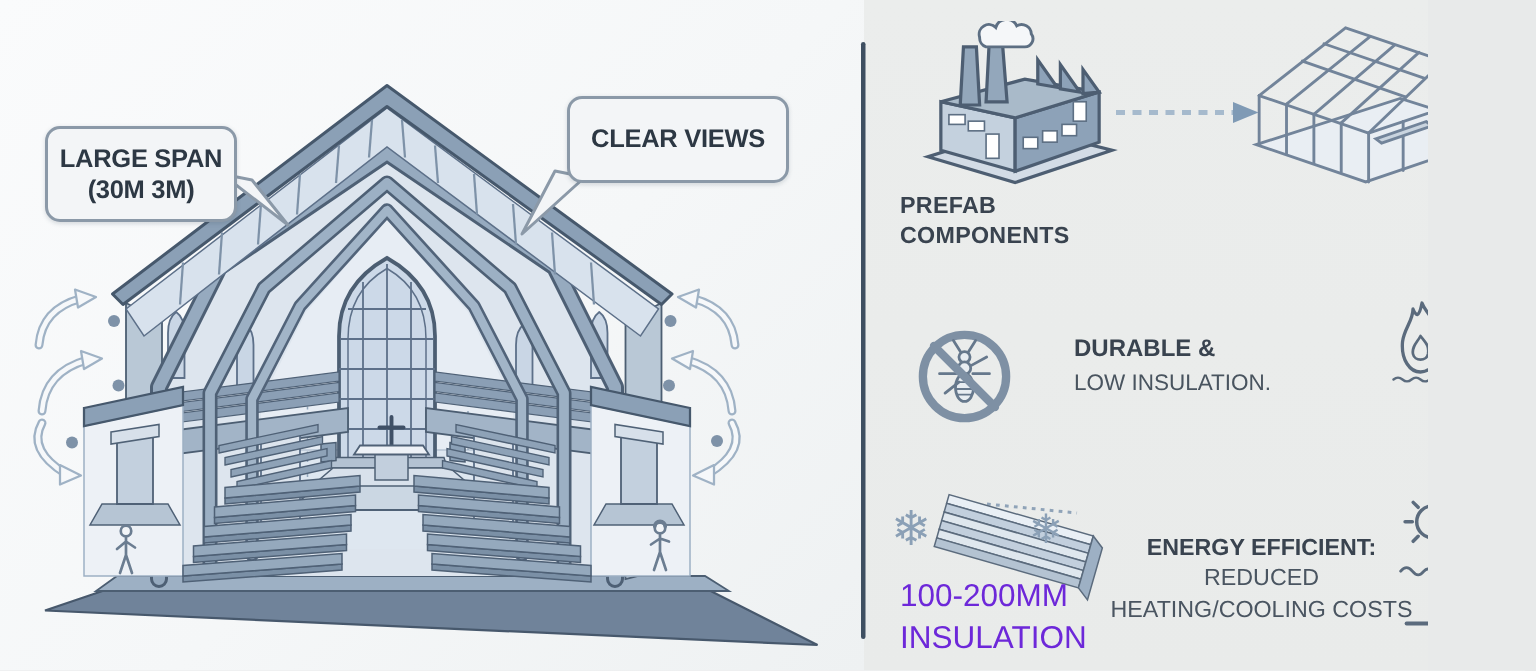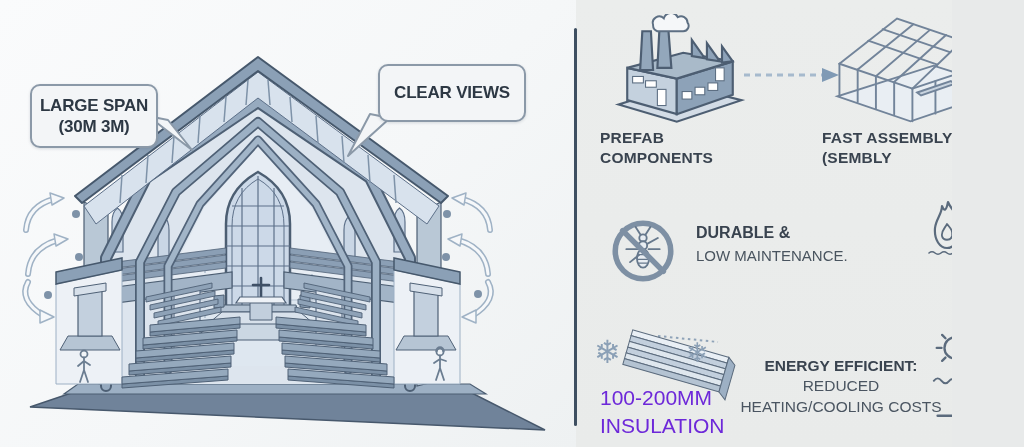--- a/index.html
+++ b/index.html
@@ -17,21 +17,21 @@
   
   .callout{position:absolute;z-index:3;background:#f3f5f7;border:2px solid #8b99a8;
     border-radius:10px;color:#2d3844;font-weight:700;font-size:17px;line-height:1.25;
     display:flex;align-items:center;justify-content:center;text-align:center;
     white-space:pre-line;letter-spacing:-0.2px;box-shadow:0 1px 3px rgba(60,75,95,.18);}
   .callout-tail{position:absolute;z-index:2;}
   
   .abs{position:absolute;}
   .feat-title{font-weight:700;font-size:15.5px;letter-spacing:.2px;color:#39434f;
     text-align:left;line-height:1.3;white-space:pre-line;}
-  .durable-text{font-size:15px;line-height:1.42;color:#49545f;}
+  .durable-text{font-size:15px;line-height:1.42;color:#49545f;margin-left:20px;}
   .durable-text .b{font-weight:700;font-size:16px;color:#39434f;}
   .energy-text{font-size:15.5px;line-height:1.32;color:#4a5561;}
   .energy-text .b{font-weight:700;color:#39434f;}
   .insulation-label{font-size:21px;line-height:1.35;color:#6d28d9;white-space:pre-line;}
   .snowflake{position:absolute;color:#8ba0b6;z-index:2;line-height:1;}
 </style>
 </head>
 <body>
 
 <div id="stage">
@@ -333,39 +333,37 @@
       <path d="M152 26.5 L151 38 M152 29 L161 31 M152 29 L144 33 M151 38 L146 46 M151 38 L157 45"></path>
       <rect x="161" y="14" width="4" height="24" fill="#dfe7ef" stroke-width="1.5"></rect>
       <circle cx="188" cy="64" r="5" fill="#eef2f6"></circle>
       <path d="M183 62.5 A5 5 0 0 1 193 62.5" stroke-width="3"></path>
       <path d="M188 69 L188 88 M188 73 L177 68 M188 73 L197 70 M188 88 L183 110 M188 88 L193 110"></path>
     </g>
   </svg>
 
   <div class="abs feat-title" style="left:600px;top:128px;width:176px;">PREFAB
 COMPONENTS</div>
-  <div class="abs feat-title" style="left:822px;top:128px;width:190px;">FAST ASSEMBLY
-(SEMBLY</div>
 
   <svg class="abs" style="left:606px;top:214px;" width="74" height="74" viewBox="0 0 80 80">
     <circle cx="40" cy="40" r="30" fill="none" stroke="#7e90a4" stroke-width="6"></circle>
     <g stroke="#66788c" stroke-width="2" fill="#e8edf2" stroke-linecap="round">
       <path d="M37 22 L32 14 M43 22 L48 14" fill="none"></path>
       <circle cx="40" cy="26" r="4"></circle>
       <circle cx="40" cy="34" r="4.5"></circle>
       <ellipse cx="40" cy="48" rx="6.5" ry="10"></ellipse>
       <path d="M35 44 Q45 44 45 44 M34.5 49 Q45.5 49 45.5 49 M35 53 Q45 53 45 53" fill="none" stroke-width="1.3"></path>
       <path d="M35 32 L24 26 M34 38 L22 38 M36 44 L26 52 M45 32 L56 26 M46 38 L58 38 M44 44 L54 52" fill="none"></path>
     </g>
     <line x1="18" y1="18" x2="62" y2="62" stroke="#7e90a4" stroke-width="6" stroke-linecap="round"></line>
   </svg>
 
   <div class="abs durable-text" style="left:696px;top:222px;width:185px;">
     <div class="b">DURABLE &amp;</div>
-    <div>LOW MAINTENANCE.</div>
+    <div>LOW INSULATION.</div>
   </div>
 
   <svg class="abs" style="left:925px;top:198px;" width="92" height="95" viewBox="0 0 92 95">
     <g fill="none" stroke="#5b6b7d" stroke-width="2.2" stroke-linejoin="round" stroke-linecap="round">
       <g>
         <path d="M23 4 C26 12 35 17 35 30 C35 42 29 50 22 50 C15 50 9 42 10 30 C11 21 17 16 17 8 C19 13 21 14 23 4 Z"></path>
         <path d="M22 26 C25 30 28 32 27 38 C26 43 18 43 17 38 C16 33 20 30 22 26 Z" stroke-width="1.8"></path>
         <path d="M4 55 q3 -2.5 6 0 q3 2.5 6 0 q3 -2.5 6 0 q3 2.5 6 0 q3 -2.5 6 0" stroke-width="1.6"></path>
       </g>
       <g transform="translate(44,26)">

